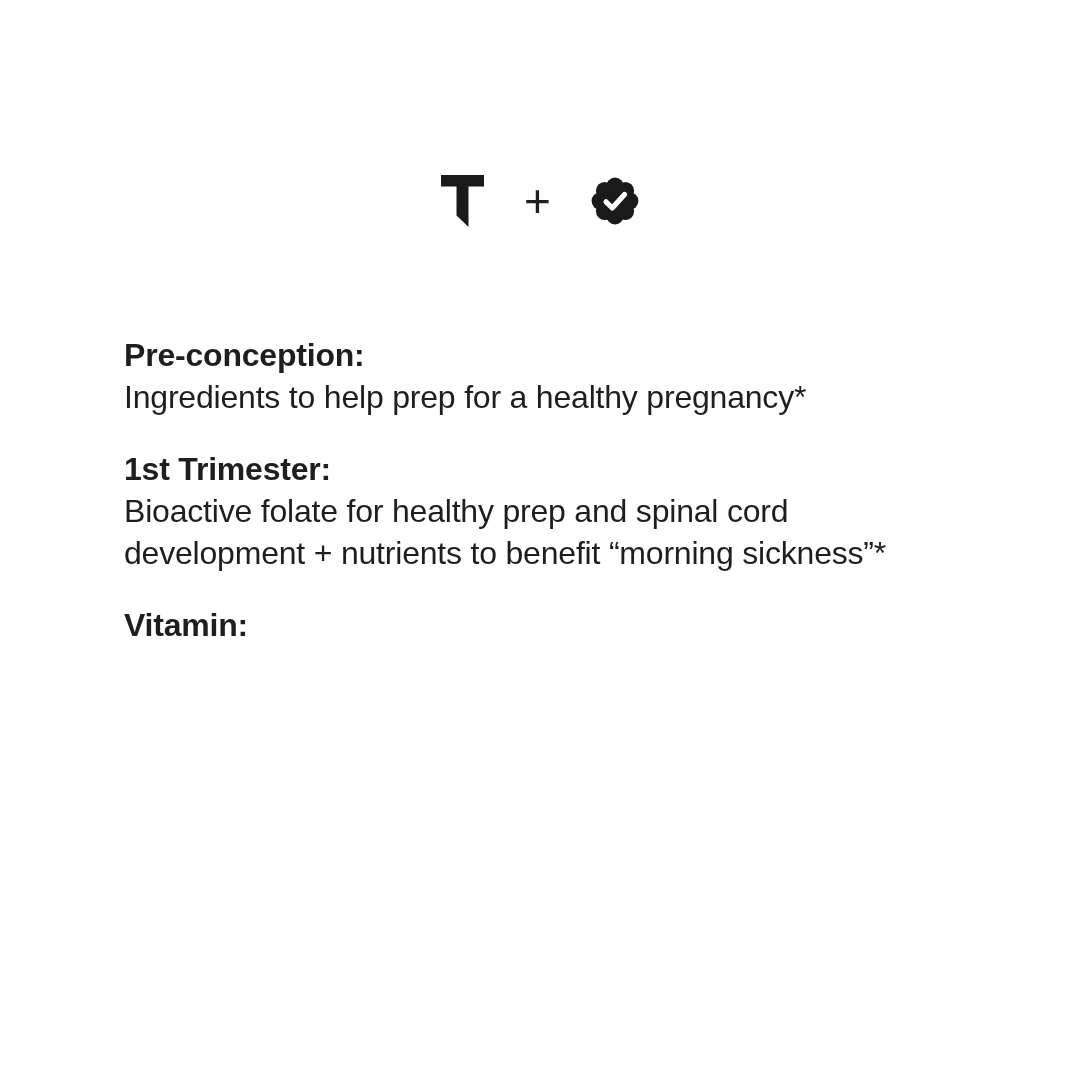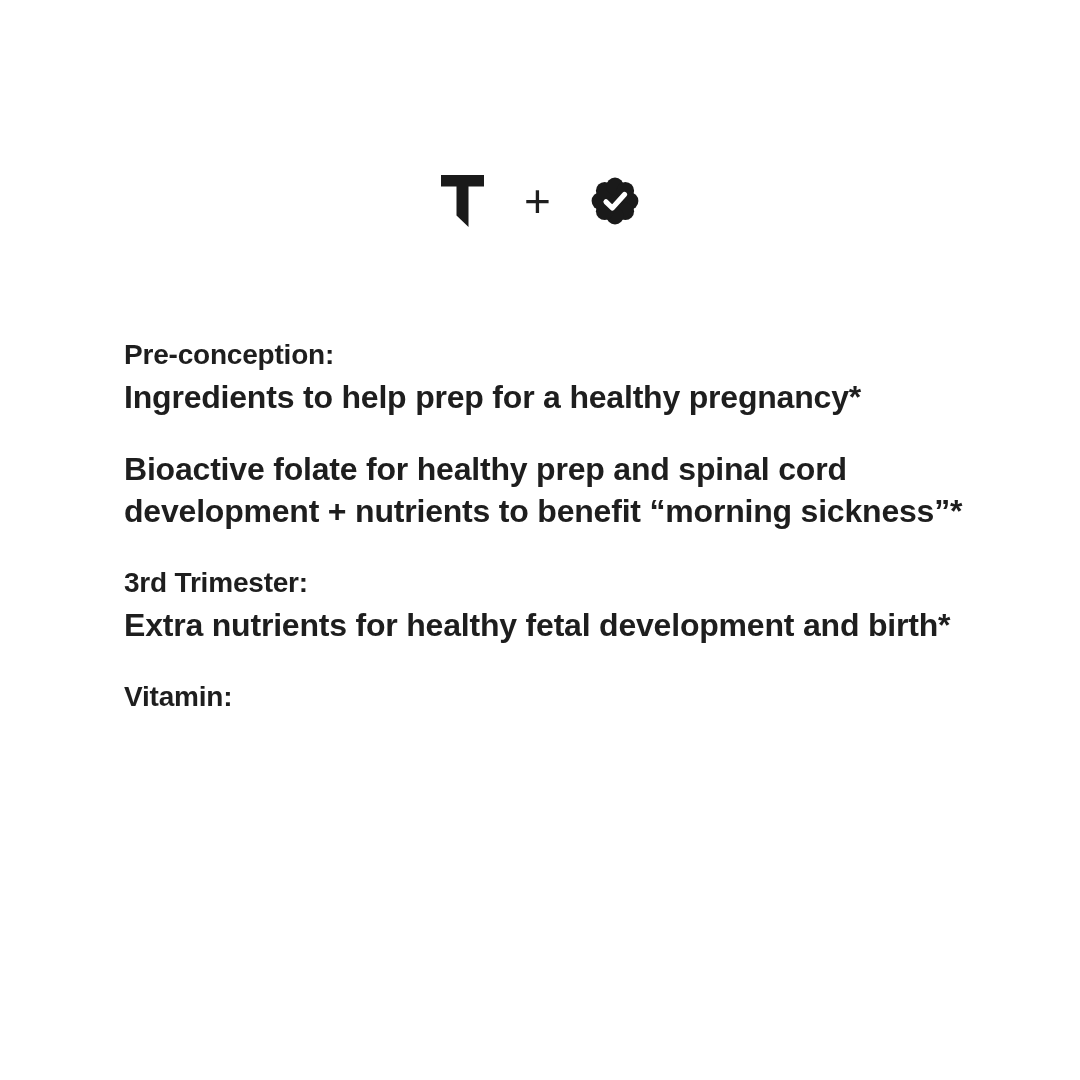--- a/index.html
+++ b/index.html
@@ -30,30 +30,30 @@
   .badge { display: block; }
   .content {
     position: absolute;
     left: 124px;
     top: 334px;
     width: 930px;
   }
   .section { margin: 0 0 30px 0; }
   .section h2 {
     margin: 0;
-    font-size: 28px;
+    font-size: 32px;
     line-height: 42px;
     font-weight: 700;
     letter-spacing: -0.2px;
   }
   .section p {
     margin: 0;
     font-size: 32px;
     line-height: 42px;
-    font-weight: 700;
+    font-weight: 400;
     letter-spacing: -0.2px;
     white-space: pre-line;
   }
 </style>
 </head>
 <body>
 
 <div class="canvas">
 
   <header class="logo-row">
@@ -80,28 +80,25 @@
   </header>
 
   <main class="content">
 
     <section class="section">
       <h2>Pre-conception:</h2>
       <p>Ingredients to help prep for a healthy pregnancy*</p>
     </section>
 
     <section class="section">
+      <h2>1st Trimester:</h2>
       <p>Bioactive folate for healthy prep and spinal cord
 development + nutrients to benefit “morning sickness”*</p>
     </section>
 
 
-    <section class="section">
-      <h2>3rd Trimester:</h2>
-      <p>Extra nutrients for healthy fetal development and birth*</p>
-    </section>
 
     <section class="section">
       <h2>Vitamin:</h2>
     </section>
 
   </main>
 </div>
 
 </body></html>

